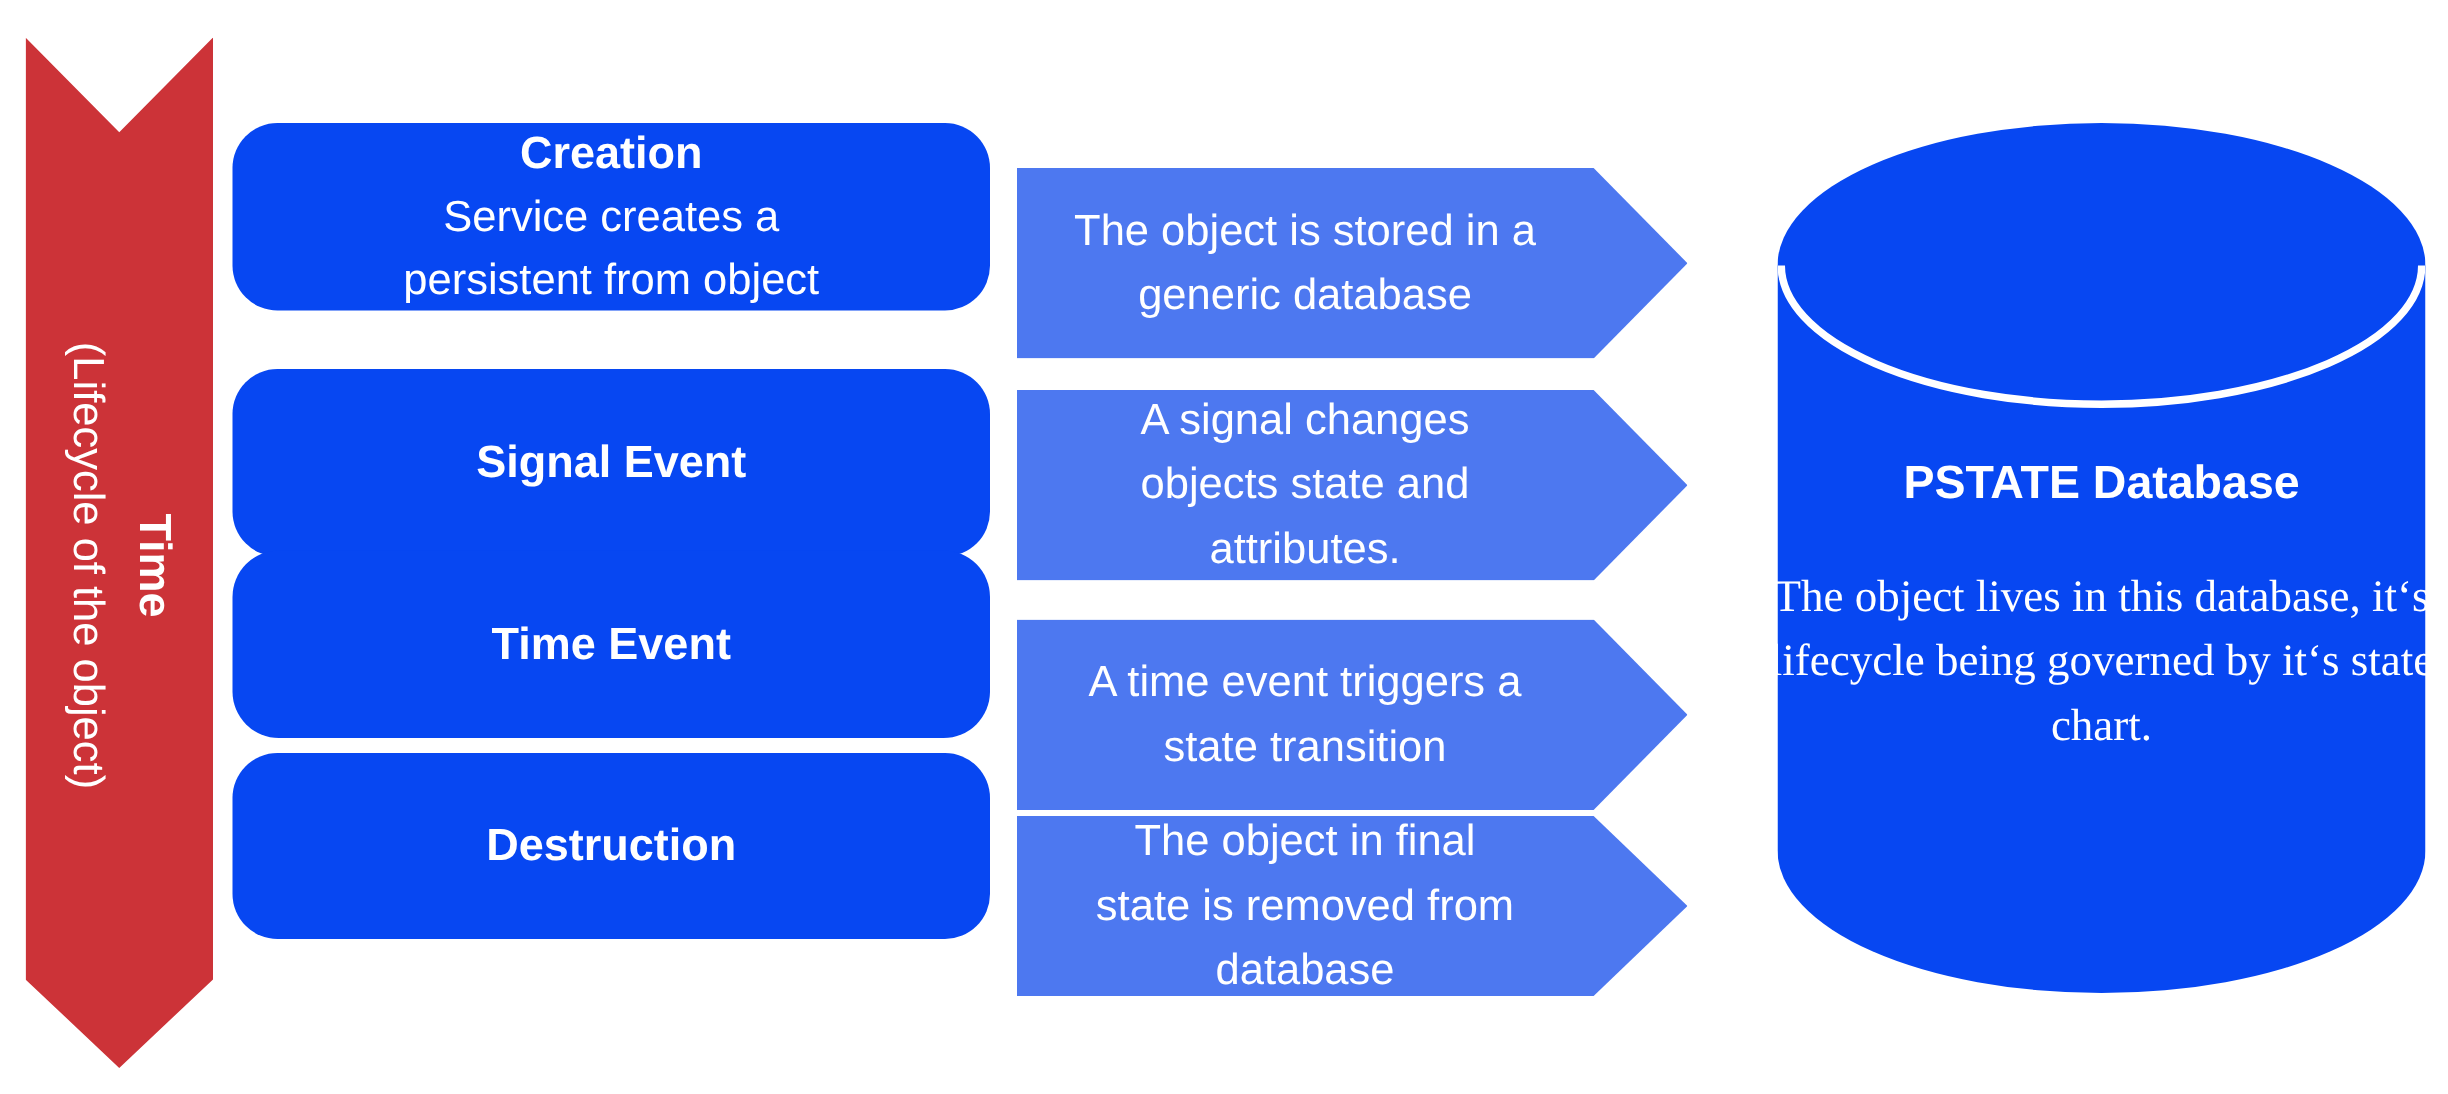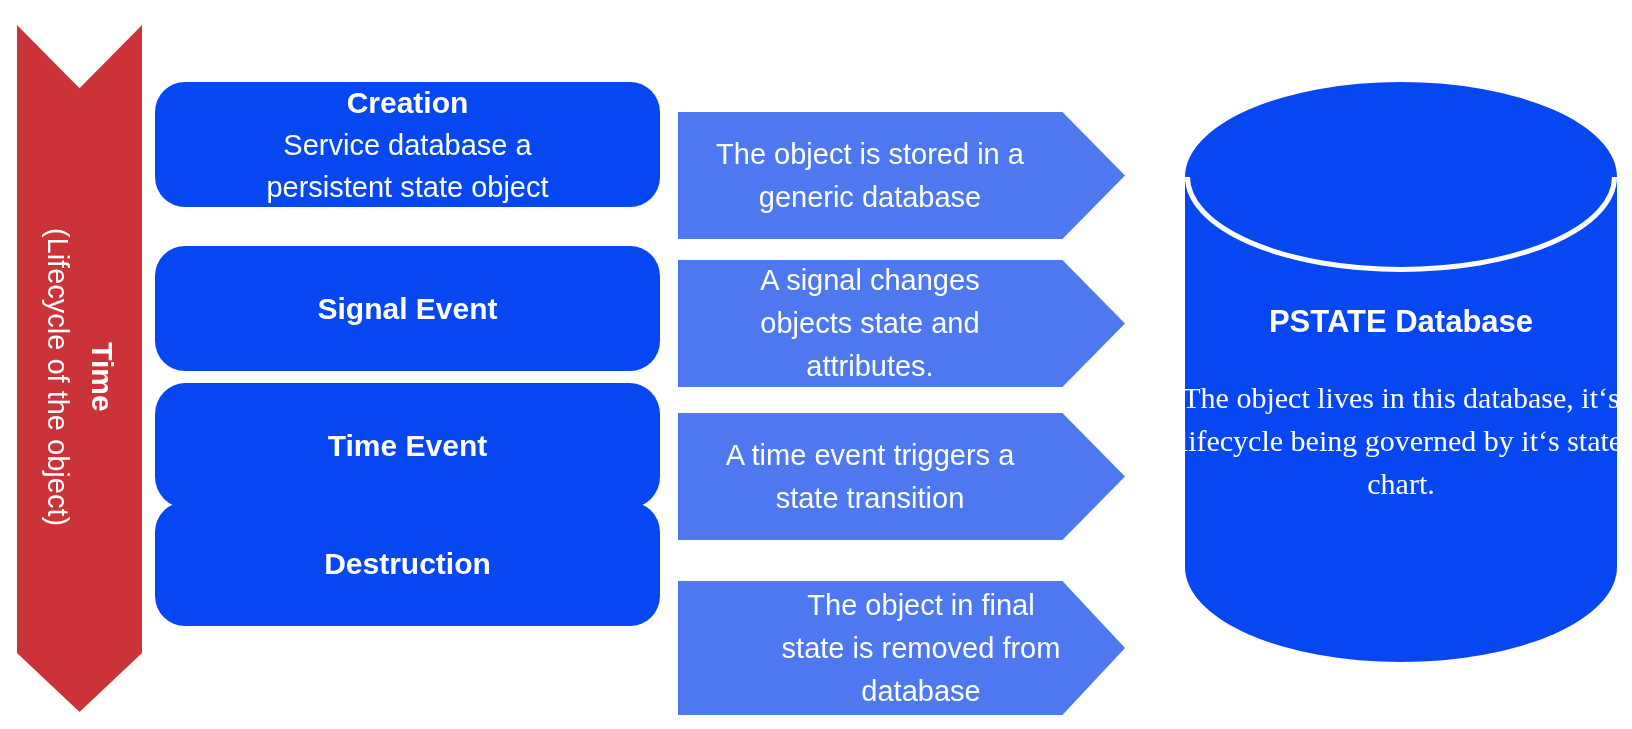--- a/index.html
+++ b/index.html
@@ -71,44 +71,44 @@
 <div class="diagram">
 
   <div class="time-arrow"></div>
   <div class="time-label">
     <div class="t1">Time</div>
     <div class="t2">(Lifecycle of the object)</div>
   </div>
 
   <div class="stage-box" style="top:82px;">
     <div class="stage-title">Creation</div>
-    <div class="stage-desc desc-w350">Service database a persistent state object</div>
+    <div class="stage-desc desc-w350">Service creates a persistent from object</div>
   </div>
   <div class="stage-box" style="top:246px;">
     <div class="stage-title">Signal Event</div>
   </div>
-  <div class="stage-box" style="top:383px;border-radius:31px;">
+  <div class="stage-box" style="top:367px;border-radius:31px;">
     <div class="stage-title">Time Event</div>
 
   </div>
   <div class="stage-box" style="top:502px;height:124px;">
     <div class="stage-title">Destruction</div>
 
   </div>
 
   <div class="stage-arrow" style="top:80px;">
     <div class="arrow-text aw320">The object is stored in a generic database</div>
   </div>
   <div class="stage-arrow" style="top:228px;">
     <div class="arrow-text aw260">A signal changes objects state and attributes.</div>
   </div>
   <div class="stage-arrow" style="top:381px;">
     <div class="arrow-text aw300">A time event triggers a state transition</div>
   </div>
-  <div class="stage-arrow" style="top:549px;height:134px;justify-content:flex-end;">
+  <div class="stage-arrow" style="top:512px;height:120px;">
     <div class="arrow-text aw280">The object in final state is removed from database</div>
   </div>
 
   <svg class="db-cylinder" viewBox="0 0 432 580">
     <path d="M 0 95 L 0 485 A 216 95 0 0 0 432 485 L 432 95 Z" fill="var(--stage-blue)"></path>
     <ellipse cx="216" cy="95" rx="216" ry="95" fill="var(--stage-blue)"></ellipse>
     <path d="M 2.5 95 A 213.5 92.5 0 0 0 429.5 95" fill="none" stroke="#ffffff" stroke-width="5"></path>
   </svg>
   <div class="db-title">PSTATE Database</div>
   <div class="db-desc">The object lives in this database, it‘s lifecycle being governed by it‘s state chart.</div>

